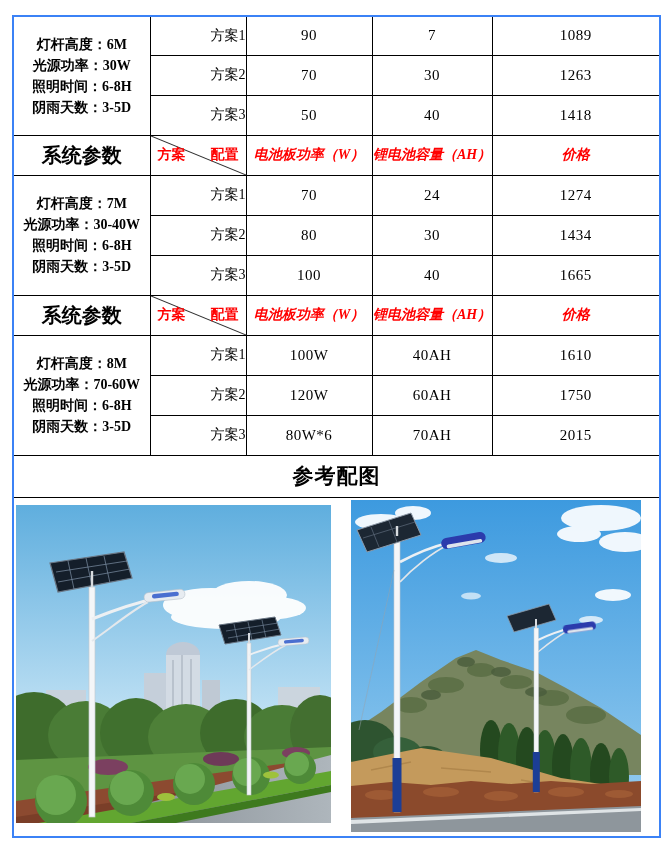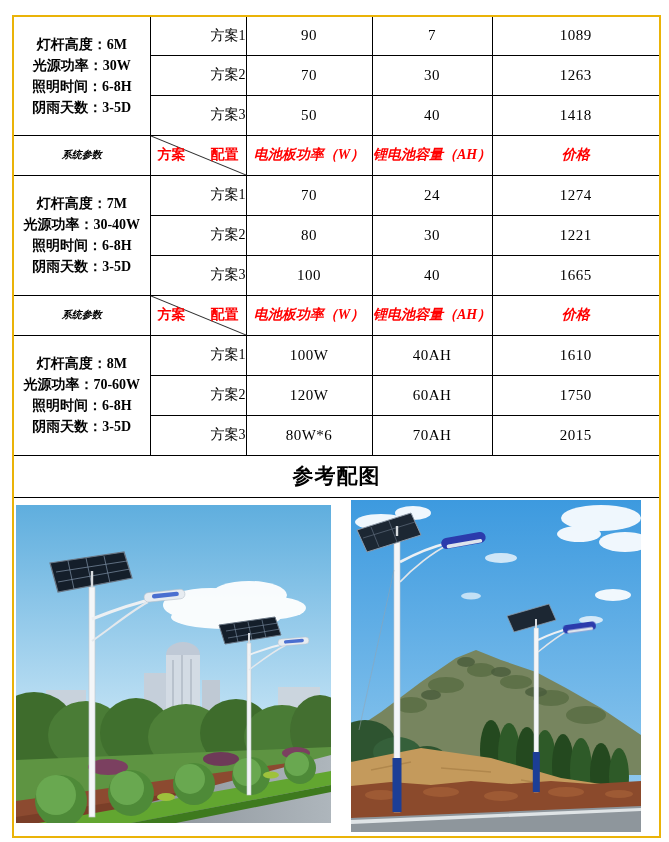--- a/index.html
+++ b/index.html
@@ -1,25 +1,25 @@
 <!DOCTYPE html>
 <html><head>
 <meta charset="utf-8">
 <style>
   html,body{margin:0;padding:0;}
   .page{width:669px;height:842px;background:#ffffff;position:relative;
         font-family:"Liberation Serif","DejaVu Serif",serif;color:#000;}
   table.spec{position:absolute;left:12px;top:15px;border-collapse:collapse;
-             table-layout:fixed;border:2px solid #eab308;background:#fff;}
+             table-layout:fixed;border:2px solid #3b82f6;background:#fff;}
   td{border:1px solid #000;text-align:center;vertical-align:middle;
      padding:0;font-size:15px;overflow:hidden;}
   .params{font-weight:bold;font-size:14px;line-height:21px;}
   .plan{font-size:14px;text-align:right;}
   .val{font-size:15px;letter-spacing:.5px;}
-  .sys{font-weight:bold;font-size:10px;font-style:italic;}
+  .sys{font-weight:bold;font-size:20px;}
   .hdr{color:#ff0000;font-weight:bold;font-size:14px;font-style:italic;}
   .diag{position:relative;}
   .diag svg.dline{position:absolute;left:0;top:0;width:100%;height:100%;display:block;}
   .diag .dwrap{position:relative;display:flex;justify-content:space-between;
                padding:0 7px;color:#ff0000;font-weight:bold;font-size:14px;}
   .ref-title{font-weight:bold;font-size:21px;letter-spacing:1px;}
   .img-cell{vertical-align:top;}
   .img-wrap{display:flex;align-items:flex-start;}
   .img-wrap svg{display:block;}
   .img-left{margin:7px 0 0 2px;}
@@ -89,21 +89,21 @@
         </td>
         <td class="plan">方案1</td>
         <td class="val">70</td>
         <td class="val">24</td>
         <td class="val">1274</td>
       </tr>
       <tr style="height:40px">
         <td class="plan">方案2</td>
         <td class="val">80</td>
         <td class="val">30</td>
-        <td class="val">1221</td>
+        <td class="val">1434</td>
       </tr>
       <tr style="height:40px">
         <td class="plan">方案3</td>
         <td class="val">100</td>
         <td class="val">40</td>
         <td class="val">1665</td>
       </tr>
 
       <tr style="height:40px">
         <td class="sys">系统参数</td>

